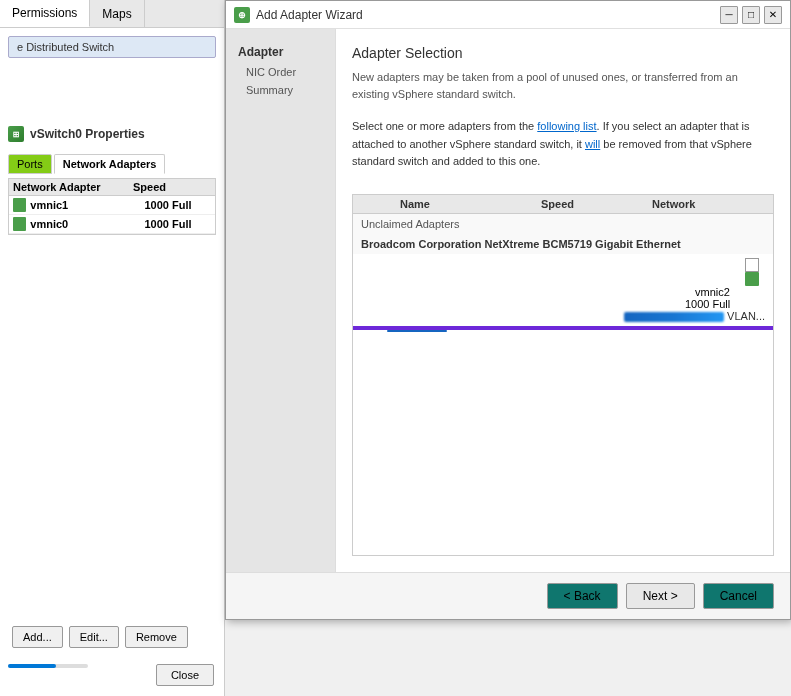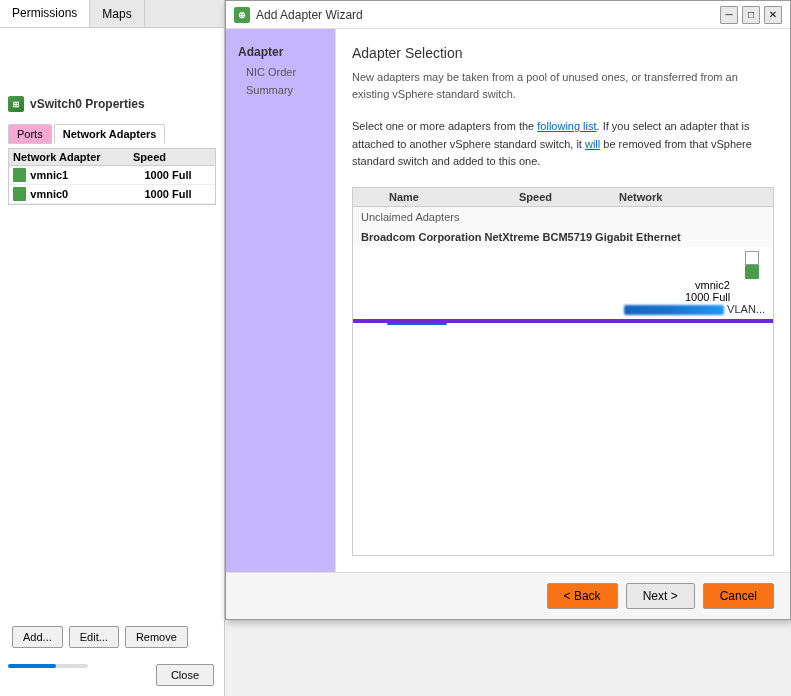--- a/index.html
+++ b/index.html
@@ -81,21 +81,21 @@
       display: flex;
       margin: 4px 8px;
       gap: 2px;
     }
 
     .bg-sub-tab {
       padding: 3px 8px;
       font-size: 11px;
       cursor: pointer;
       border: 1px solid #ccc;
-      background: #f9a8d4;
+      background: #84cc16;
       border-radius: 2px 2px 0 0;
     }
 
     .bg-sub-tab.active {
       background: #fff;
       border-bottom: 1px solid #fff;
       font-weight: bold;
     }
 
     .network-adapter-table {
@@ -246,21 +246,21 @@
 
     .wizard-body {
       display: flex;
       flex: 1;
       overflow: hidden;
     }
 
     
     .wizard-nav {
       width: 110px;
-      background: #c4b5fd;
+      background: #e5e5e5;
       border-right: 1px solid #ddd;
       padding: 12px 0;
     }
 
     .wizard-nav-section {
       padding: 4px 12px;
       font-size: 12px;
       font-weight: bold;
       color: #333;
     }
@@ -300,20 +300,21 @@
       border: 1px solid #ccc;
       background: #fff;
       overflow: auto;
     }
 
     .adapter-list-header {
       display: flex;
       background: #e8e8e8;
       border-bottom: 1px solid #ccc;
       padding: 3px 6px;
+      gap: 11px;
     }
 
     .alh-col { font-size: 11px; font-weight: bold; color: #333; }
     .alh-name { width: 130px; }
     .alh-speed { width: 100px; }
     .alh-network { flex: 1; }
 
     .unclaimed-header {
       padding: 4px 8px;
       font-size: 11px;
@@ -375,21 +376,21 @@
 
     .vlan-text {
       font-size: 11px;
       color: #333;
     }
 
     .instruction-text {
       font-size: 11px;
       color: #333;
       line-height: 1.6;
-      margin-bottom: 16px;
+      margin-bottom: 23px;
     }
 
     .link-style {
       color: #0066cc;
       text-decoration: underline;
     }
 
     
     .wizard-footer {
       display: flex;
@@ -398,21 +399,21 @@
       padding: 10px 16px;
       border-top: 1px solid #ddd;
       background: #f5f5f5;
       gap: 8px;
     }
 
     .wizard-btn {
       padding: 5px 16px;
       font-size: 12px;
       border: 1px solid #999;
-      background: #f97316;
+      background: #0f766e;
       cursor: pointer;
       border-radius: 2px;
       min-width: 60px;
     }
 
     .wizard-btn.primary {
       background: #e8e8e8;
       padding-left: 16px;
     }
   </style>
@@ -423,20 +424,23 @@
 
   <div class="bg-tabs">
     <div class="bg-tab active">
       <span>Permissions</span>
     </div>
     <div class="bg-tab">
       <span>Maps</span>
     </div>
   </div>
 
+  <div class="bg-distributed-switch">
+    <span>e Distributed Switch</span>
+  </div>
 
   <div class="bg-vswitch-properties">
     <span class="vswitch-icon">⊞</span>
     <span>vSwitch0 Properties</span>
   </div>
 
   <div class="bg-sub-tabs">
     <div class="bg-sub-tab">
       <span>Ports</span>
     </div>

